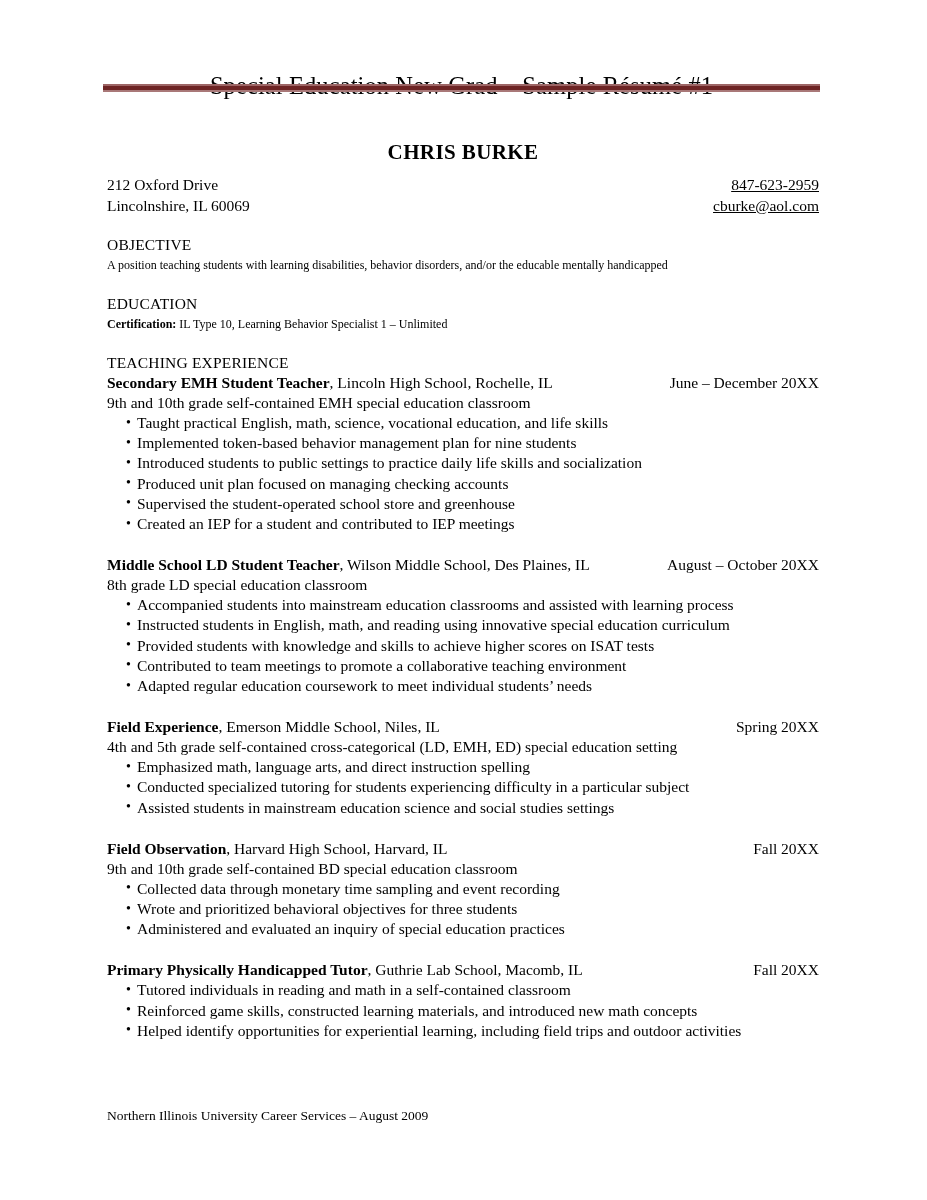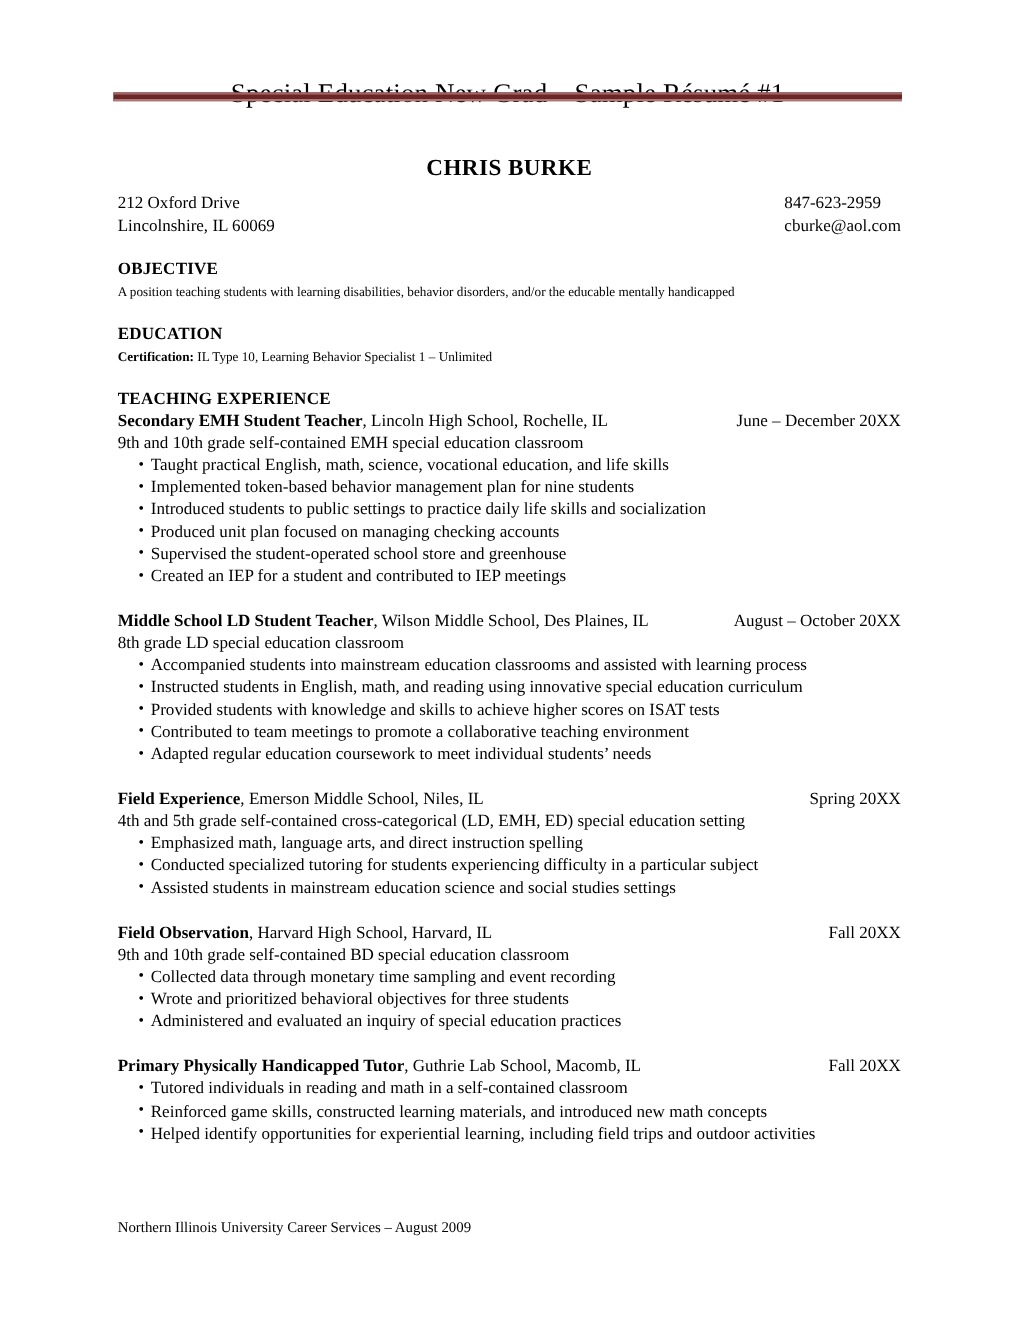--- a/index.html
+++ b/index.html
@@ -59,28 +59,28 @@
     letter-spacing: 0.4px;
     margin-bottom: 9px;
   }
   .contact-row {
     display: flex;
     justify-content: space-between;
     align-items: baseline;
     font-size: 15.5px;
     line-height: 21px;
   }
-  .contact-col-right { text-align: left; }
+  .contact-col-right { text-align: right; text-decoration: underline; }
 
   .section {
     margin-top: 19px;
   }
   .section-head {
     font-size: 15.5px;
-    font-weight: bold;
+    font-weight: normal;
     letter-spacing: 0.2px;
     line-height: 20px;
   }
   .section-body {
     font-size: 12px;
     line-height: 20px;
   }
   .entry {
     margin-top: 0;
   }

